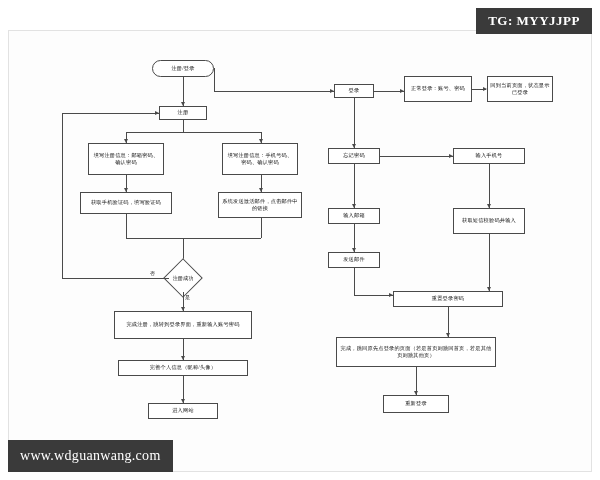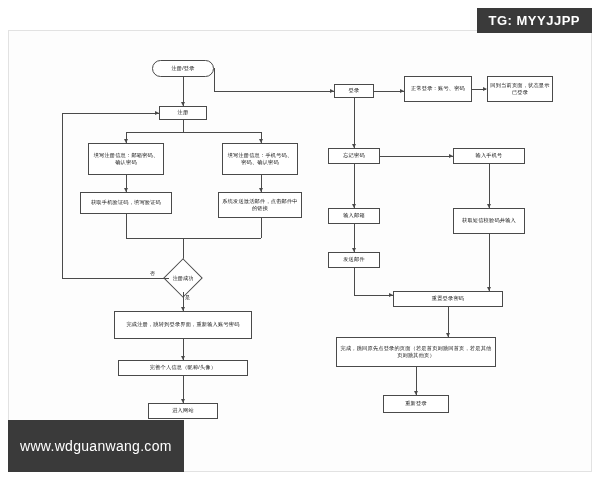--- a/index.html
+++ b/index.html
@@ -11,20 +11,21 @@
     height: 480px;
     background: #ffffff;
     font-family: "Liberation Sans", sans-serif;
     overflow: hidden;
   }
   #canvas {
     position: relative;
     width: 600px;
     height: 480px;
     background: #ffffff;
+    font-family: Liberation Serif, serif;
   }
   
   .diagram-frame {
     position: absolute;
     left: 8px;
     top: 30px;
     width: 584px;
     height: 442px;
     border: 1px solid #e2e2e2;
     box-sizing: border-box;
@@ -101,21 +102,21 @@
     padding: 5px 12px;
     letter-spacing: 0.5px;
   }
   .watermark {
     position: absolute;
     left: 8px;
     bottom: 8px;
     background: #3a3a3a;
     color: #ffffff;
     font-size: 14px;
-    padding: 18px 12px;
+    padding: 8px 12px;
     letter-spacing: 0.3px;
   }
 </style>
 </head>
 <body>
 
 <div id="canvas">
 
   <div class="diagram-frame"></div>
 

